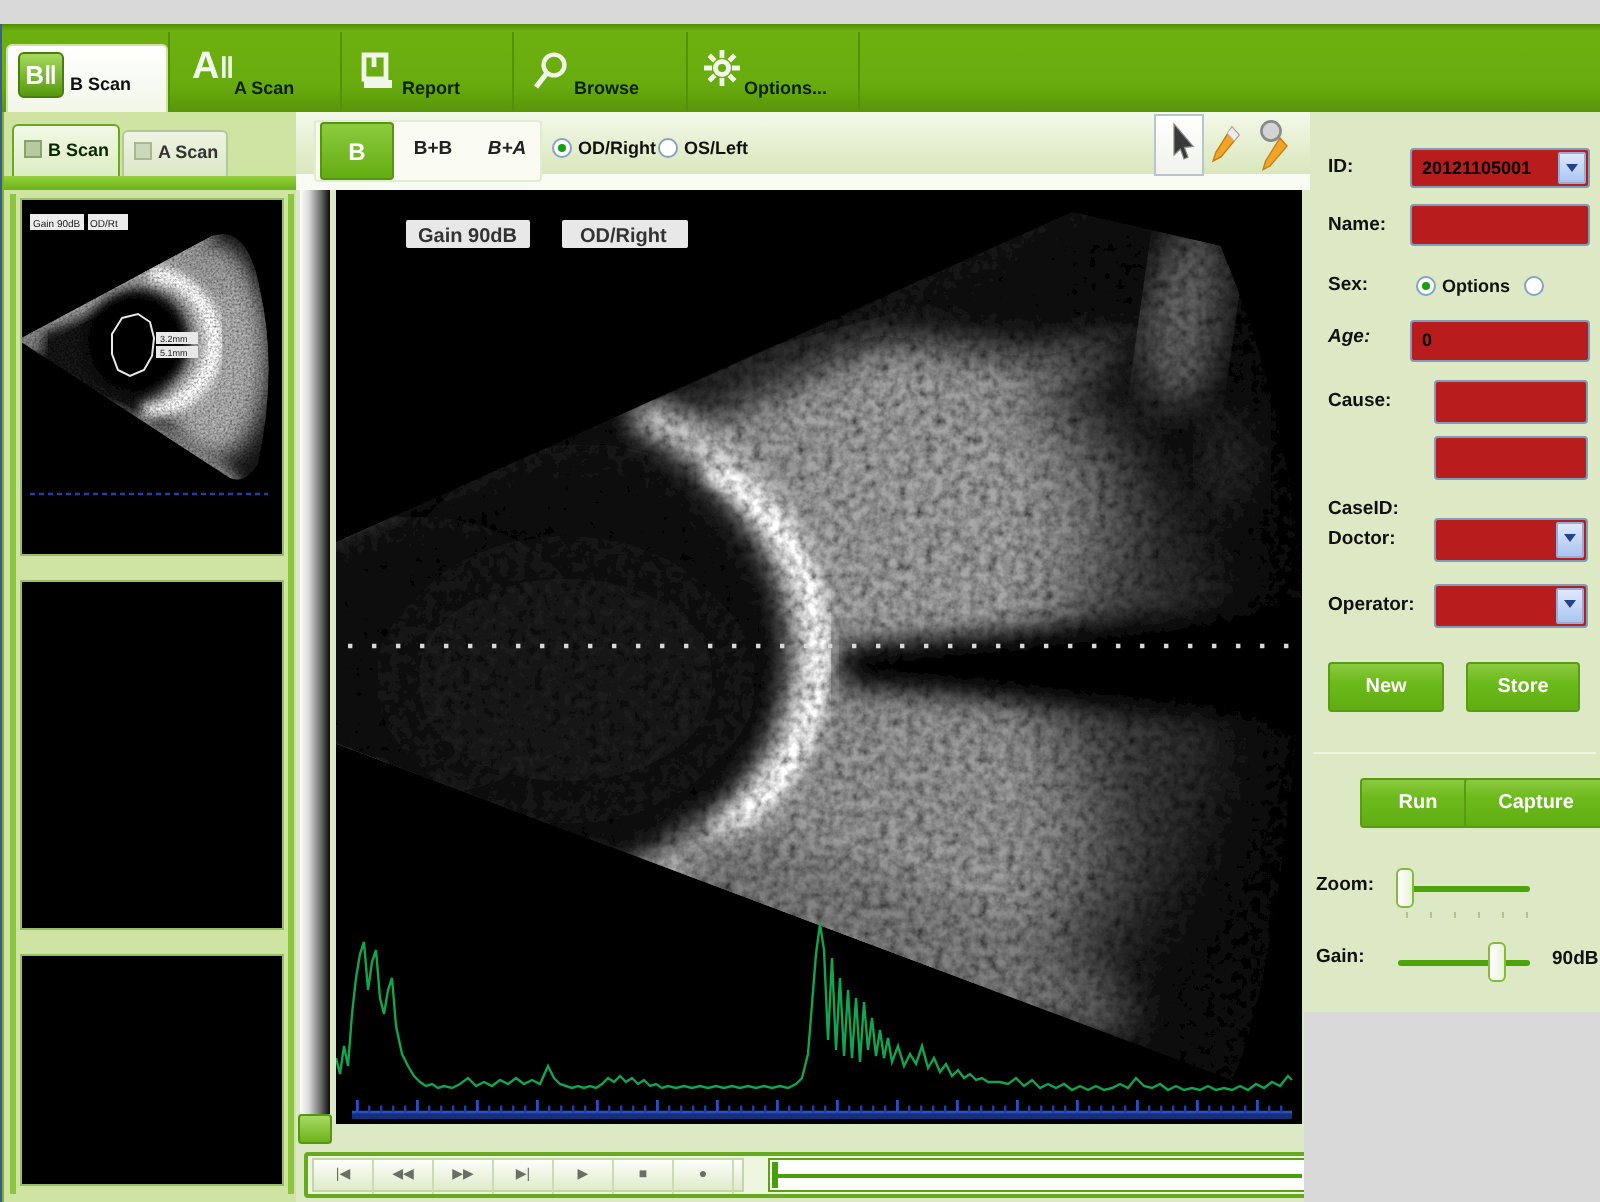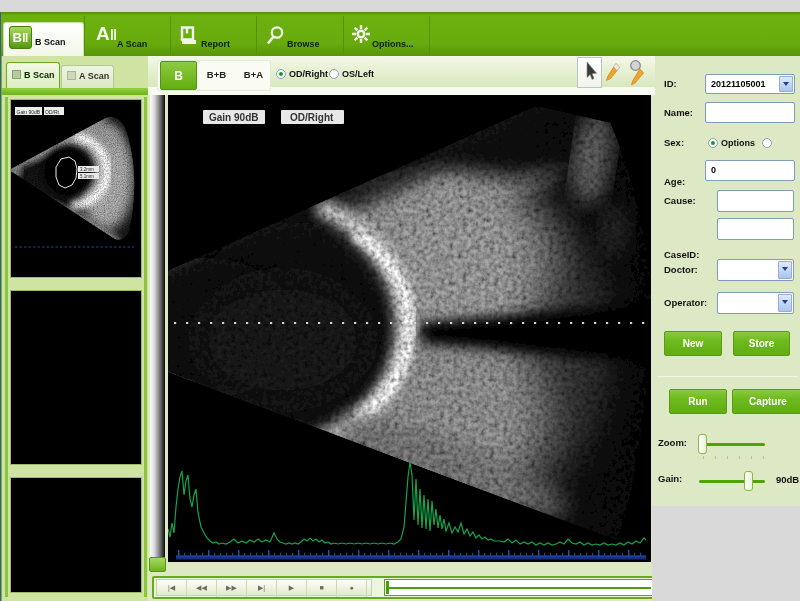--- a/index.html
+++ b/index.html
@@ -52,21 +52,21 @@
 #pbar { left:152px; top:520px; width:508px; height:23px; background:#eef5de; border:2px solid #66ab1d; border-radius:2px; }
 #pbtns { position:absolute; left:2px; top:1px; width:216px; height:17px; background:linear-gradient(180deg,#fdfefb,#dfeac9); border:1px solid #c4d6a4; display:flex; }
 .pbtn { width:30px; height:17px; border-right:1px solid #cddbb2; color:#6a6f66; font-size:7px; text-align:center; line-height:16px; }
 #prog { position:absolute; left:230px; top:1px; width:272px; height:17px; background:#fff; border:1px solid #5aa214; }
 #prog .line { position:absolute; left:3px; top:7px; width:263px; height:2px; background:#46a008; }
 #prog .vt { position:absolute; left:1px; top:1px; width:3px; height:13px; background:#46a008; }
 
 #rpanel { left:655px; top:0; width:145px; height:451px; background:#dce9c4; }
 #rgray { left:652px; top:450px; width:148px; height:95px; background:#d9d9d9; }
 .rlabel { position:absolute; left:9px; font-size:9.5px; font-weight:bold; color:#111; }
-.rfield { position:absolute; background:#ffffff; border:1px solid #7f9db9; border-radius:2px; font-size:9px; font-weight:bold; color:#000; padding-left:5px; }
+.rfield { position:absolute; background:#b91c1c; border:1px solid #7f9db9; border-radius:2px; font-size:9px; font-weight:bold; color:#000; padding-left:5px; }
 .combo-btn { position:absolute; right:1px; top:1px; width:14px; bottom:1px; background:linear-gradient(180deg,#dfe9fb,#aac4f0); border:1px solid #94aed6; border-radius:1px; }
 .combo-btn::after { content:""; position:absolute; left:3px; top:5px; border:3px solid transparent; border-top:4px solid #24418c; }
 .gbtn { position:absolute; width:58px; height:25px; background:linear-gradient(180deg,#8cc940 0%,#6cba1c 40%,#61ad12 100%); border:1px solid #579c12; border-radius:2px; color:#fff; font-weight:bold; font-size:10px; text-align:center; line-height:24px; }
 .slider-track { position:absolute; height:3px; background:#4ea30a; border-radius:2px; }
 .slider-thumb { position:absolute; width:9px; height:20px; background:linear-gradient(90deg,#ffffff,#e8f2d8); border:1px solid #88b83c; border-radius:3px; }
 </style>
 </head>
 <body>
 <div id="win">
 
@@ -175,21 +175,21 @@
     </div>
 
     <div id="vstrip" class="abs"></div>
     <div id="vthumb" class="abs"></div>
 
     <div id="mstrip" class="abs"></div>
     <div id="mstrip2" class="abs"></div>
     <div id="bgroup" class="abs"></div>
     <div id="btnB" class="abs">B</div>
     <div class="flatbtn abs" style="left:198px;">B+B</div>
-    <div class="flatbtn abs" style="left:235px;">B+A</div>
+    <div class="flatbtn abs" style="left:235px;font-style:italic;">B+A</div>
     <div class="radio sel abs" style="left:276px;top:13px;"></div>
     <div class="radlbl abs" style="left:289px;top:13px;">OD/Right</div>
     <div class="radio abs" style="left:329px;top:13px;"></div>
     <div class="radlbl abs" style="left:342px;top:13px;">OS/Left</div>
     <div id="tool1" class="abs">
       <svg width="23" height="29" viewBox="0 0 23 29">
         <path d="M9 4 L9 19.5 L12.2 16.5 L14 21.5 L16 20.6 L14.2 15.7 L18.6 15.3 Z" fill="#3a3a3a" stroke="#888" stroke-width="0.6"></path>
       </svg>
     </div>
     <svg class="toolsvg" style="left:605px;top:6px;" width="16" height="22" viewBox="0 0 16 22">
@@ -311,38 +311,38 @@
     <div id="rpanel" class="abs">
       <div class="rlabel" style="top:22px;">ID:</div>
       <div class="rfield" style="left:50px;top:18px;width:90px;height:20px;line-height:18px;">20121105001<span class="combo-btn"></span></div>
       <div class="rlabel" style="top:51px;">Name:</div>
       <div class="rfield" style="left:50px;top:46px;width:90px;height:21px;"></div>
       <div class="rlabel" style="top:81px;">Sex:</div>
       <div class="radio sel" style="left:53px;top:82px;"></div>
       <div class="radlbl" style="left:66px;top:82px;">Options</div>
       <div class="radio" style="left:107px;top:82px;"></div>
       <div class="radlbl" style="left:120px;top:82px;margin-top:24px;">Male</div>
-      <div class="rlabel" style="top:120px;">Age:</div>
+      <div class="rlabel" style="top:107px;font-style:italic;">Age:</div>
       <div class="rfield" style="left:50px;top:104px;width:90px;height:21px;line-height:19px;">0</div>
       <div class="rlabel" style="top:139px;">Cause:</div>
       <div class="rfield" style="left:62px;top:134px;width:77px;height:22px;"></div>
       <div class="rlabel" style="top:167px;margin-top:26px;">CaseID:</div>
       <div class="rfield" style="left:62px;top:162px;width:77px;height:22px;"></div>
       <div class="rlabel" style="top:208px;">Doctor:</div>
       <div class="rfield" style="left:62px;top:203px;width:77px;height:22px;">
           <span class="combo-btn"></span>
         </div>
       <div class="rlabel" style="top:241px;">Operator:</div>
       <div class="rfield" style="left:62px;top:236px;width:77px;height:22px;">
           <span class="combo-btn"></span>
         </div>
       <div class="gbtn" style="left:9px;top:275px;">New</div>
       <div class="gbtn" style="left:78px;top:275px;width:57px;">Store</div>
       <div style="position:absolute;left:2px;top:320px;width:141px;height:1px;background:#c2d4a0;border-bottom:1px solid #eef5e2;"></div>
-      <div class="gbtn" style="left:14px;top:333px;">Run</div>
+      <div class="gbtn" style="left:25px;top:333px;">Run</div>
       <div class="gbtn" style="left:77px;top:333px;width:72px;">Capture</div>
       <div class="rlabel" style="left:3px;top:381px;">Zoom:</div>
       <div class="slider-track" style="left:45px;top:387px;width:65px;"></div>
       <div class="slider-thumb" style="left:43px;top:378px;"></div>
       <div style="position:absolute;left:48px;top:400px;width:62px;height:4px;background:repeating-linear-gradient(90deg,#b2c292 0 1px,transparent 1px 12px);height:3px;"></div>
       <div class="rlabel" style="left:3px;top:417px;">Gain:</div>
       <div class="slider-track" style="left:44px;top:424px;width:66px;"></div>
       <div class="slider-thumb" style="left:89px;top:415px;"></div>
       <div class="rlabel" style="left:121px;top:418px;font-size:9.5px;text-align:center;">90dB</div>
     </div>

